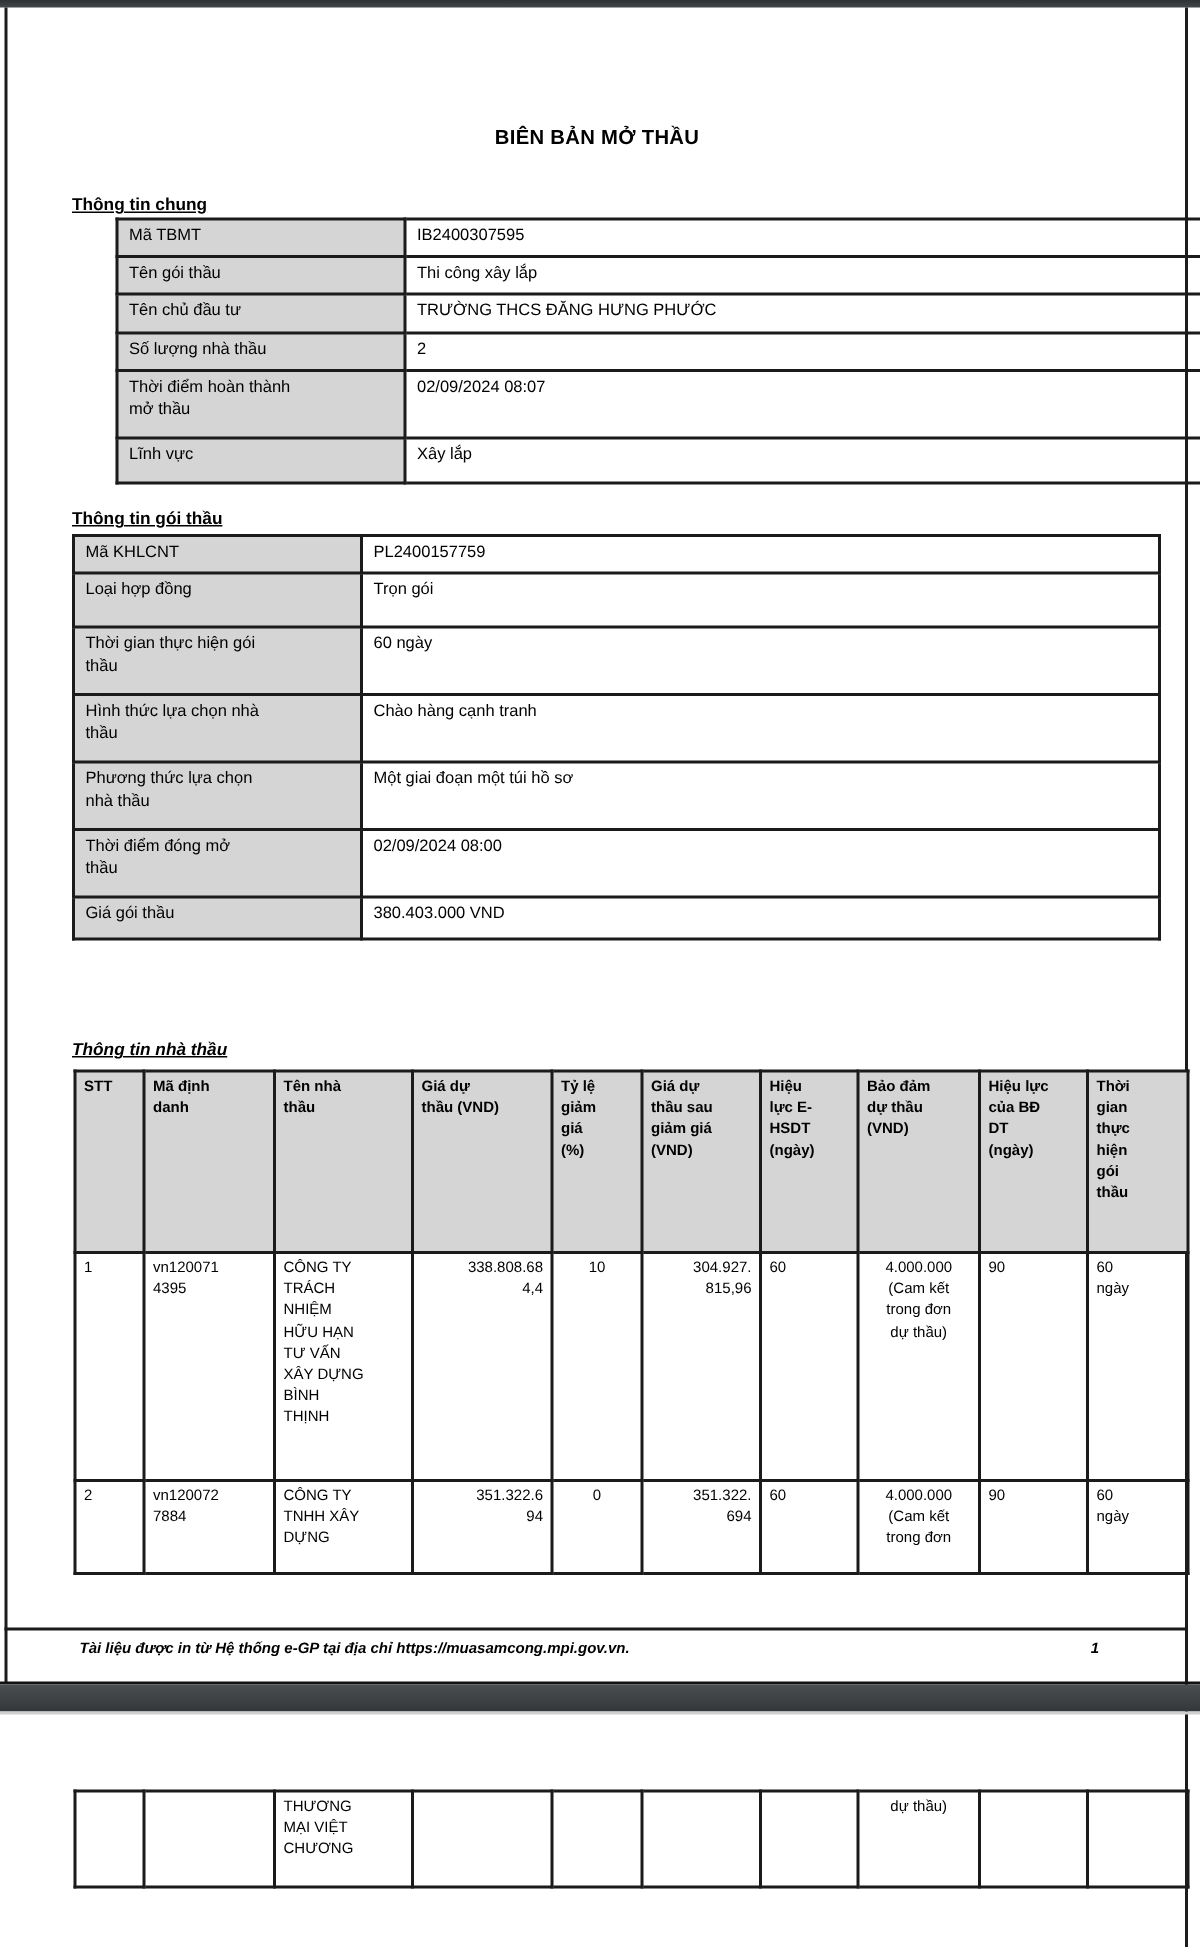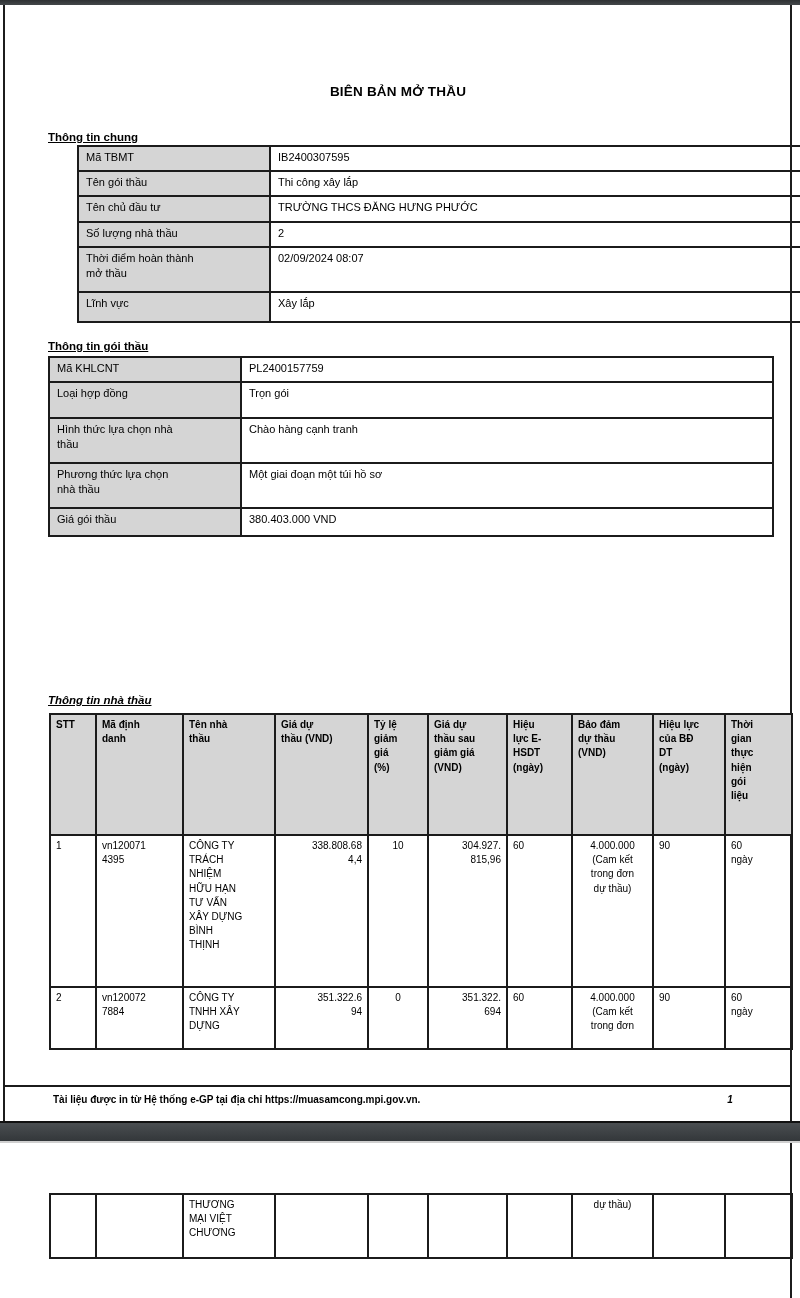--- a/index.html
+++ b/index.html
@@ -43,21 +43,21 @@
     padding:3px 5px;line-height:1.42;white-space:pre-line;
     overflow-wrap:break-word;
   }
   .bid-table th{background:#d5d5d5;font-weight:bold;text-align:left;}
   #t-contractors{top:713px;left:49px;}
   #t-continuation{top:1193px;left:49px;}
   .num{text-align:right;}
   .ctr{text-align:center;}
 
   .footer-rule{left:3px;top:1085px;width:789px;height:2px;background:#1b1b1b;}
-  .footer-note{left:53px;top:1094px;font-size:10px;font-weight:bold;}
+  .footer-note{left:53px;top:1094px;font-size:10px;font-style:italic;font-weight:bold;}
   .footer-page{left:710px;top:1094px;width:40px;text-align:center;font-size:10px;font-style:italic;font-weight:bold;}
 </style>
 </head>
 <body>
 
 <div class="abs top-band"></div>
 <div class="abs border-left"></div>
 <div class="abs border-right"></div>
 
 <div class="abs title">BIÊN BẢN MỞ THẦU</div>
@@ -106,28 +106,38 @@
   <tbody>
       <tr style="height:25px">
     <td class="lbl">Mã KHLCNT</td>
     <td>PL2400157759</td>
   </tr>
   <tr style="height:36px">
     <td class="lbl">Loại hợp đồng</td>
     <td>Trọn gói</td>
   </tr>
   <tr style="height:45px">
+    <td class="lbl">Thời gian thực hiện gói
+thầu</td>
+    <td>60 ngày</td>
+  </tr>
+  <tr style="height:45px">
     <td class="lbl">Hình thức lựa chọn nhà
 thầu</td>
     <td>Chào hàng cạnh tranh</td>
   </tr>
   <tr style="height:45px">
     <td class="lbl">Phương thức lựa chọn
 nhà thầu</td>
     <td>Một giai đoạn một túi hồ sơ</td>
+  </tr>
+  <tr style="height:45px">
+    <td class="lbl">Thời điểm đóng mở
+thầu</td>
+    <td>02/09/2024 08:00</td>
   </tr>
   <tr style="height:28px">
     <td class="lbl">Giá gói thầu</td>
     <td>380.403.000 VND</td>
   </tr>
 </tbody>
   </table>
 
 <div class="abs heading" id="h-contractors">Thông tin nhà thầu</div>
 <table class="abs bid-table" id="t-contractors">
@@ -169,21 +179,21 @@
 (VND)</th>
     <th>Hiệu lực
 của BĐ
 DT
 (ngày)</th>
     <th>Thời
 gian
 thực
 hiện
 gói
-liệu</th>
+thầu</th>
   </tr>
   <tr style="height:152px">
     <td>1</td>
     <td>vn120071
 4395</td>
     <td>CÔNG TY
 TRÁCH
 NHIỆM
 HỮU HẠN
 TƯ VẤN

